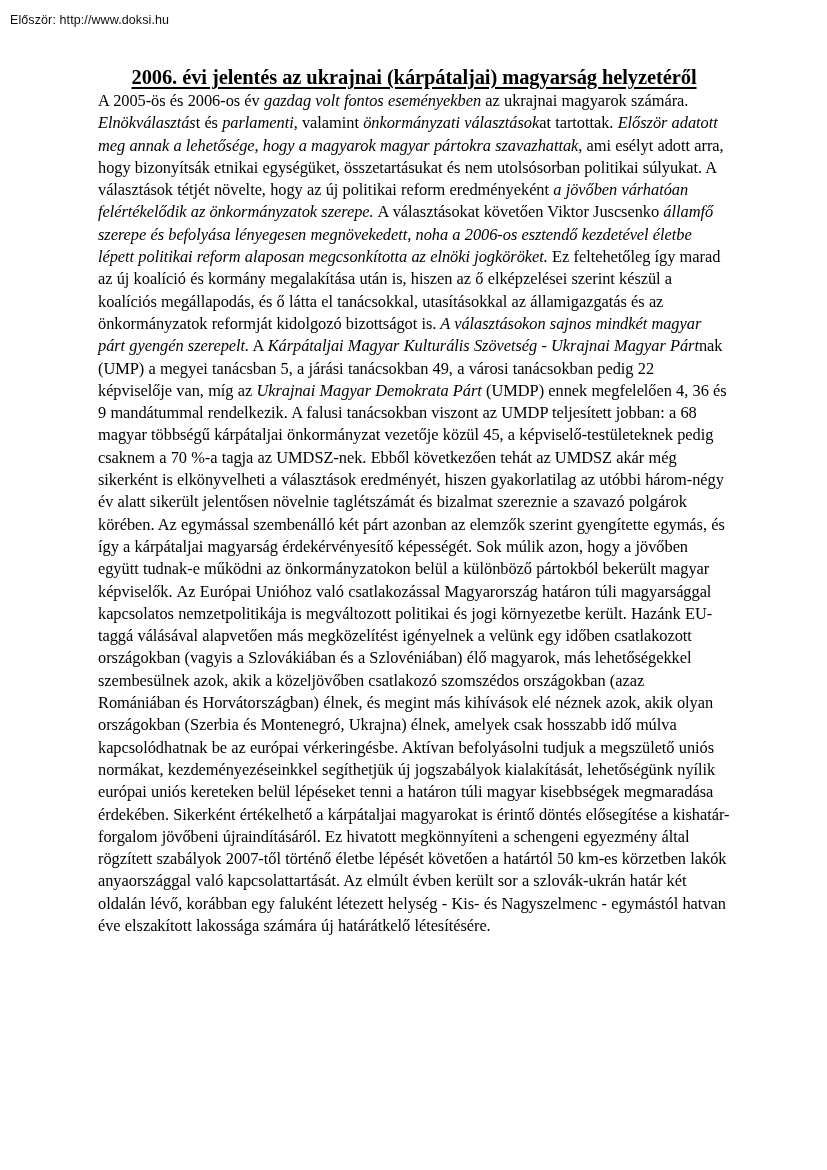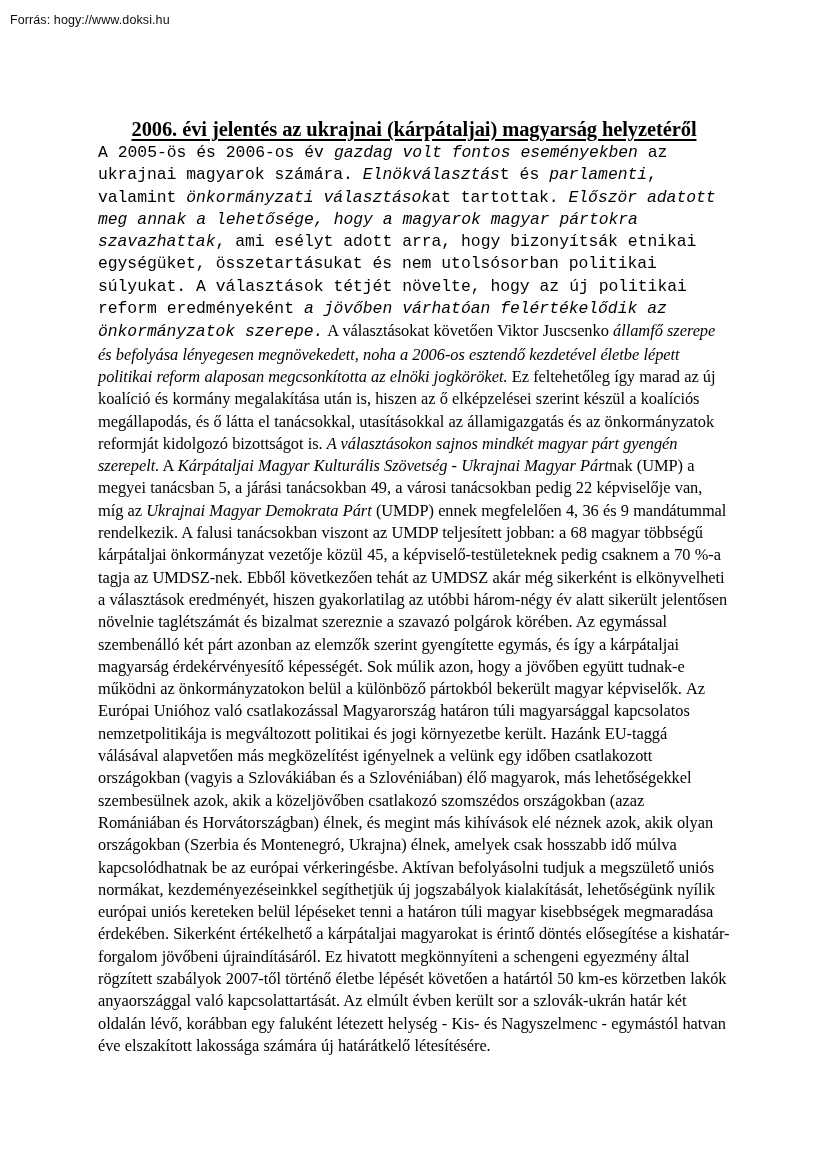--- a/index.html
+++ b/index.html
@@ -32,21 +32,21 @@
   }
 
   
   .page {
     position: absolute;
     top: 0;
     left: 0;
     width: 827px;
     height: 1170px;
     box-sizing: border-box;
-    padding: 116px 97px 40px 98px;
+    padding: 64px 97px 40px 98px;
   }
 
   .doc-title {
     margin: 0 0 0 0;
     font-size: 20.5px;
     font-weight: bold;
     line-height: 26px;
     text-align: center;
     text-decoration: underline;
     text-underline-offset: 3px;
@@ -65,33 +65,33 @@
   .para {
     margin: 20px 0 0 0;
     font-size: 16.4px;
     line-height: 22.3px;
     text-align: justify;
     text-justify: inter-word;
     letter-spacing: -0.05px;
     word-spacing: 0.2px;
     hyphens: none;
   }
-  .para.first-para { margin-top: 24px; font-family: Liberation Mono, monospace; }
+  .para.first-para { margin-top: 24px; }
 
   .para i, .para em {
     font-style: italic;
   }
 
   
   [data-bind-html] { display: inline; }
 </style>
 </head>
 <body>
 
-<div class="source-header" data-bind="header.source_label">Forrás: hogy://www.doksi.hu</div>
+<div class="source-header" data-bind="header.source_label">Először: http://www.doksi.hu</div>
 
 <div class="page">
 
   <h1 class="doc-title" data-bind="document.title">2006. évi jelentés az ukrajnai (kárpátaljai) magyarság helyzetéről</h1>
 
 
   <p class="para first-para" data-bind-html="document.paragraphs.0.html">A 2005-ös és 2006-os év <i>gazdag volt fontos eseményekben</i> az ukrajnai magyarok számára. <i>Elnökválasztás</i>t és <i>parlamenti</i>, valamint <i>önkormányzati választások</i>at tartottak. <i>Először adatott meg annak a lehetősége, hogy a magyarok magyar pártokra szavazhattak</i>, ami esélyt adott arra, hogy bizonyítsák etnikai egységüket, összetartásukat és nem utolsósorban politikai súlyukat. A választások tétjét növelte, hogy az új politikai reform eredményeként <i>a jövőben várhatóan felértékelődik az önkormányzatok szerepe.</i></p>
 
   <p class="para" data-bind-html="document.paragraphs.1.html">A választásokat követően Viktor Juscsenko <i>államfő szerepe és befolyása lényegesen megnövekedett, noha a 2006-os esztendő kezdetével életbe lépett politikai reform alaposan megcsonkította az elnöki jogköröket.</i> Ez feltehetőleg így marad az új koalíció és kormány megalakítása után is, hiszen az ő elképzelései szerint készül a koalíciós megállapodás, és ő látta el tanácsokkal, utasításokkal az államigazgatás és az önkormányzatok reformját kidolgozó bizottságot is.</p>
 

